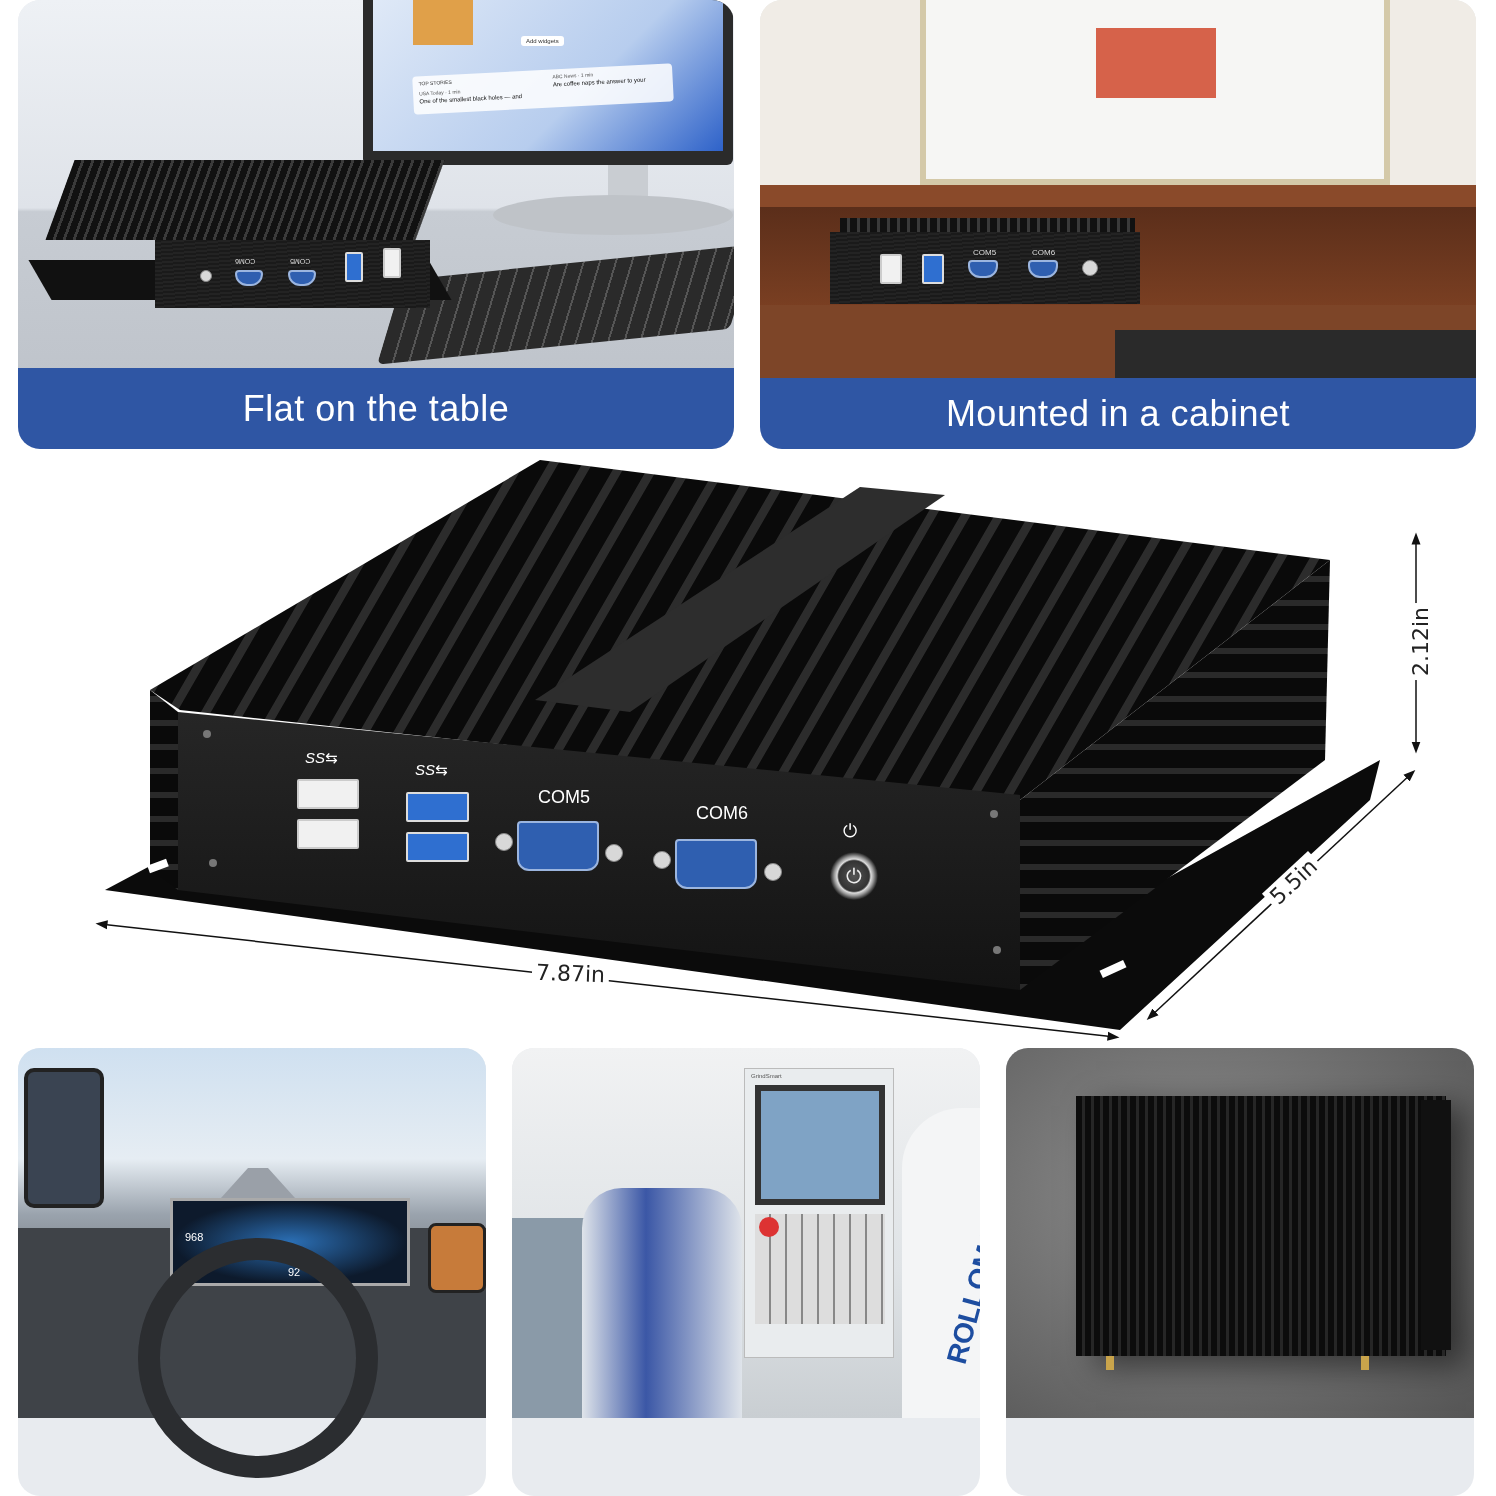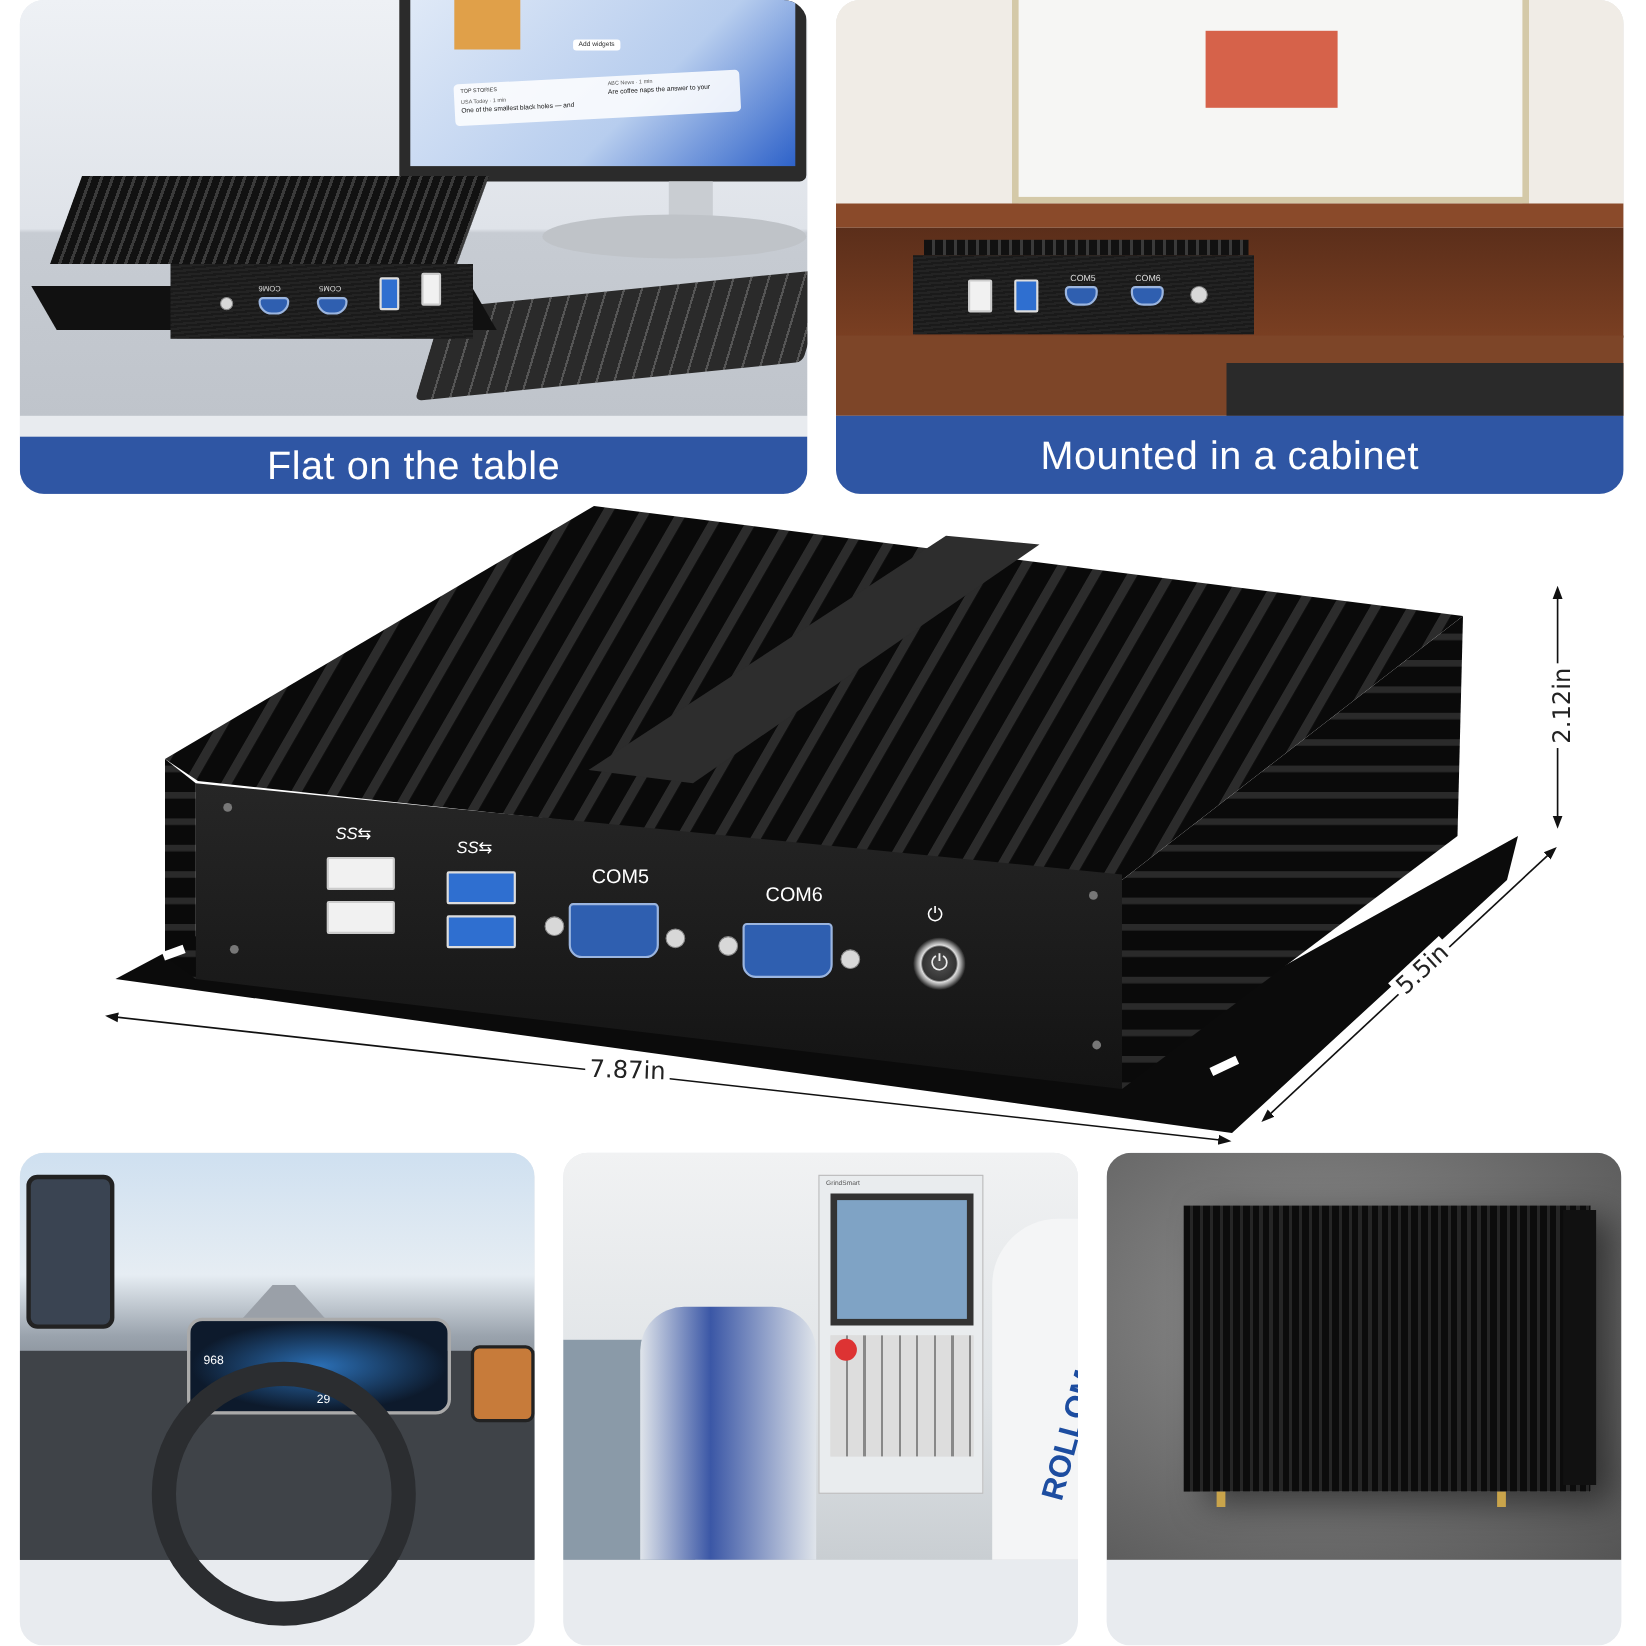--- a/index.html
+++ b/index.html
@@ -11,21 +11,21 @@
   .panel .caption {
     position: absolute; left: 0; right: 0; bottom: 0;
     background: #2f56a4; color: #ffffff; text-align: center;
     font-size: 36px; letter-spacing: 0.5px;
     display: flex; align-items: center; justify-content: center;
   }
 
   
   #p-table { left: 18px; top: 0; width: 716px; height: 449px; }
   #p-table .scene { height: 378px; background: linear-gradient(180deg, #eef1f5 0%, #dfe3e9 55%, #c7ccd3 56%, #bfc4cb 100%); }
-  #p-table .caption { height: 52px; }
+  #p-table .caption { height: 81px; }
   #p-cab { left: 760px; top: 0; width: 716px; height: 449px; }
   #p-cab .scene { height: 378px; background: #efece6; }
   #p-cab .caption { height: 71px; }
 
   
   #p-car { left: 18px; top: 1048px; width: 468px; height: 448px; }
   #p-car .scene { height: 370px; background: linear-gradient(180deg, #cfe0f0 0%, #e6edf3 30%, #9aa3ad 45%, #5c6168 70%, #3d4146 100%); }
   #p-car .caption { height: 78px; font-size: 35px; }
   #p-equip { left: 512px; top: 1048px; width: 468px; height: 448px; }
   #p-equip .scene { height: 370px; background: linear-gradient(180deg, #f1f2f3 0%, #dfe3e6 60%, #c9ced2 100%); }
@@ -193,23 +193,23 @@
   <div class="dim-label" style="left:532px;top:512px;transform:rotate(2deg);">7.87in</div>
   <div class="dim-label" style="left:1262px;top:420px;transform:rotate(-43deg);">5.5in</div>
   <div class="dim-label" style="left:1382px;top:180px;transform:rotate(-90deg);">2.12in</div>
 </div>
 
 <div class="panel" id="p-car">
   <div class="scene">
     <div class="abs" style="left:140px;top:120px;width:200px;height:100px;background:#9aa0a8;clip-path:polygon(45% 0,55% 0,100% 100%,0 100%);"></div>
     <div class="abs" style="left:6px;top:20px;width:80px;height:140px;background:#3a4452;border:4px solid #222;border-radius:10px;"></div>
     <div class="abs" style="left:0;top:180px;width:468px;height:190px;background:#3f4348;"></div>
-    <div class="abs" style="left:152px;top:150px;width:240px;height:88px;background:radial-gradient(ellipse at center,#2b6fb5,#0d1a2c 70%);border:3px solid #aaa;border-radius:14px;padding-left:11px;">
+    <div class="abs" style="left:152px;top:150px;width:240px;height:88px;background:radial-gradient(ellipse at center,#2b6fb5,#0d1a2c 70%);border:3px solid #aaa;border-radius:0;padding-left:11px;">
       <div class="abs" style="left:12px;top:30px;color:#fff;font-size:11px;">968</div>
-      <div class="abs" style="left:115px;top:65px;color:#fff;font-size:11px;">29</div>
+      <div class="abs" style="left:115px;top:65px;color:#fff;font-size:11px;">92</div>
     </div>
     <div class="abs" style="left:410px;top:175px;width:58px;height:70px;background:#c77b3a;border:3px solid #222;border-radius:8px;"></div>
     <div class="abs" style="left:120px;top:190px;width:240px;height:240px;border:22px solid #2b2d30;border-radius:50%;"></div>
   </div>
 </div>
 
 <div class="panel" id="p-equip">
   <div class="scene">
     <div class="abs" style="left:0;top:170px;width:120px;height:200px;background:#8a9aa8;"></div>
     <div class="abs" style="left:70px;top:140px;width:160px;height:230px;background:linear-gradient(90deg,#dfe4ea,#3b57a6 40%,#dfe4ea);border-radius:40px 40px 0 0;"></div>

